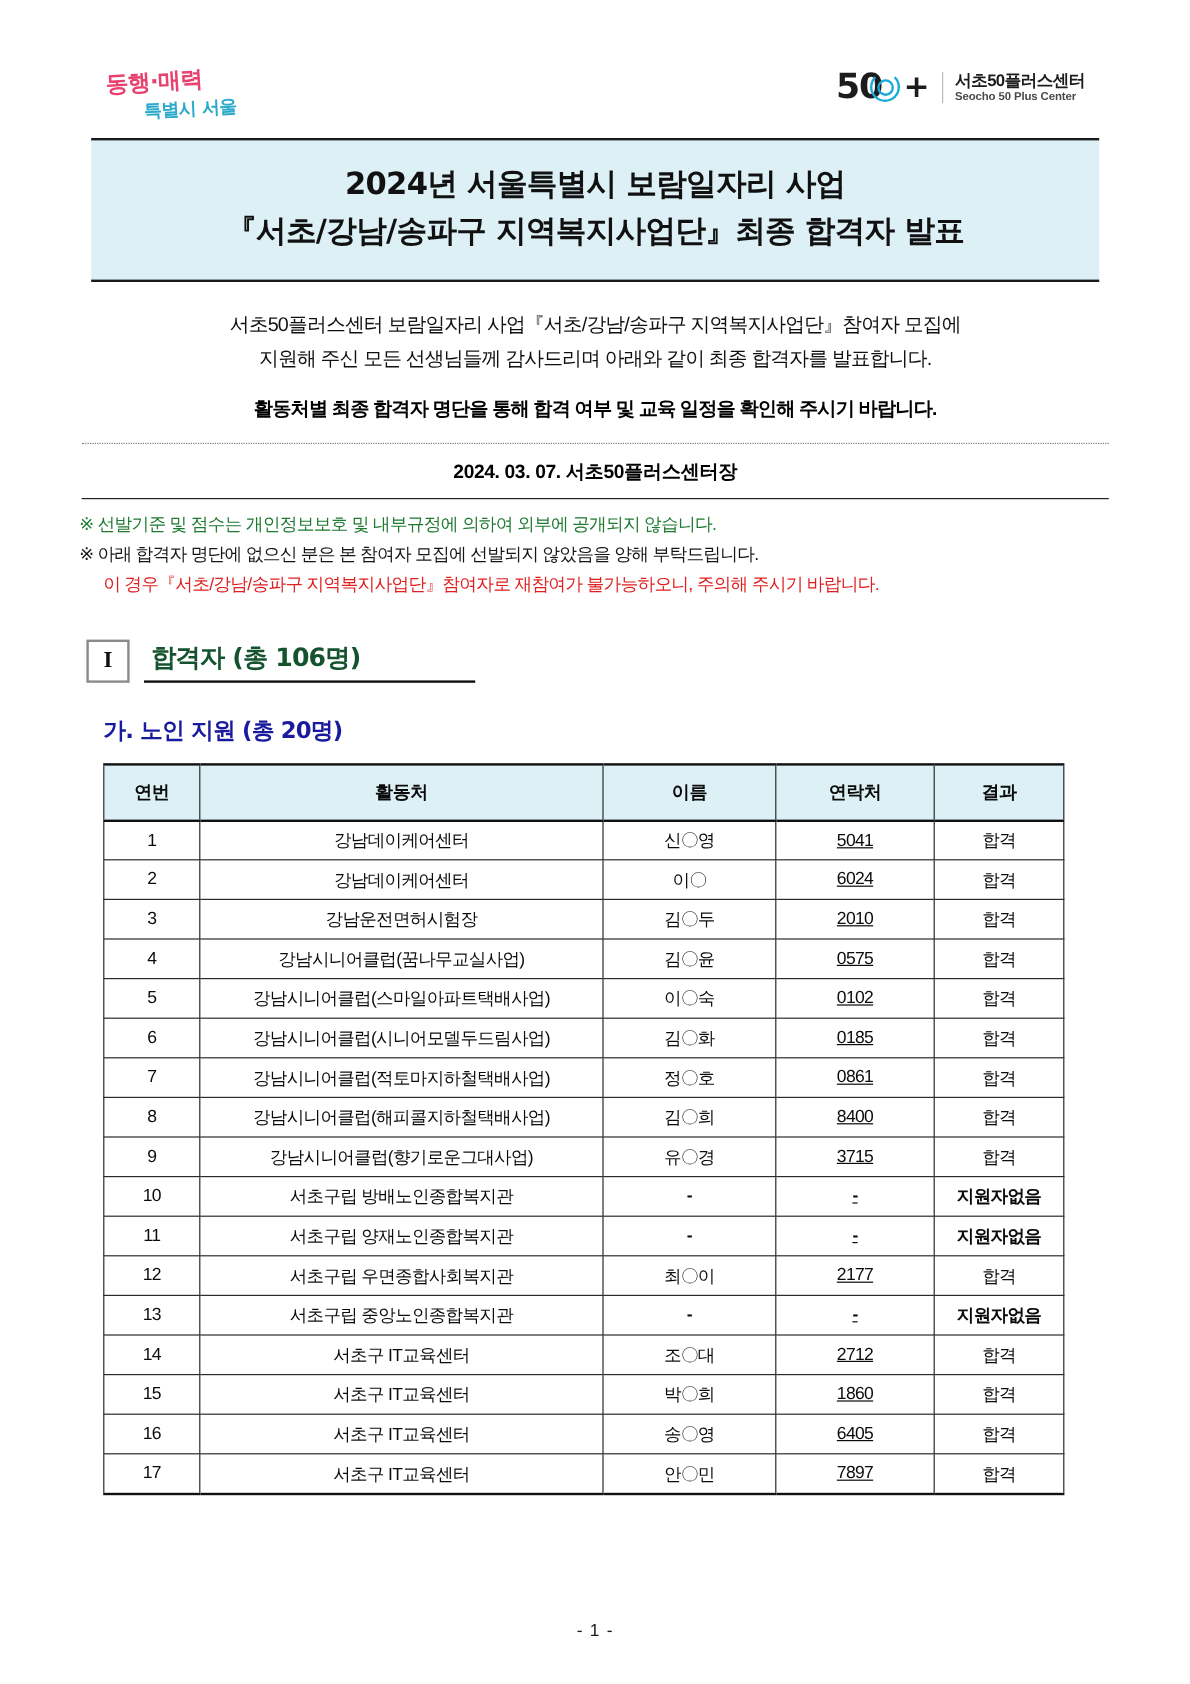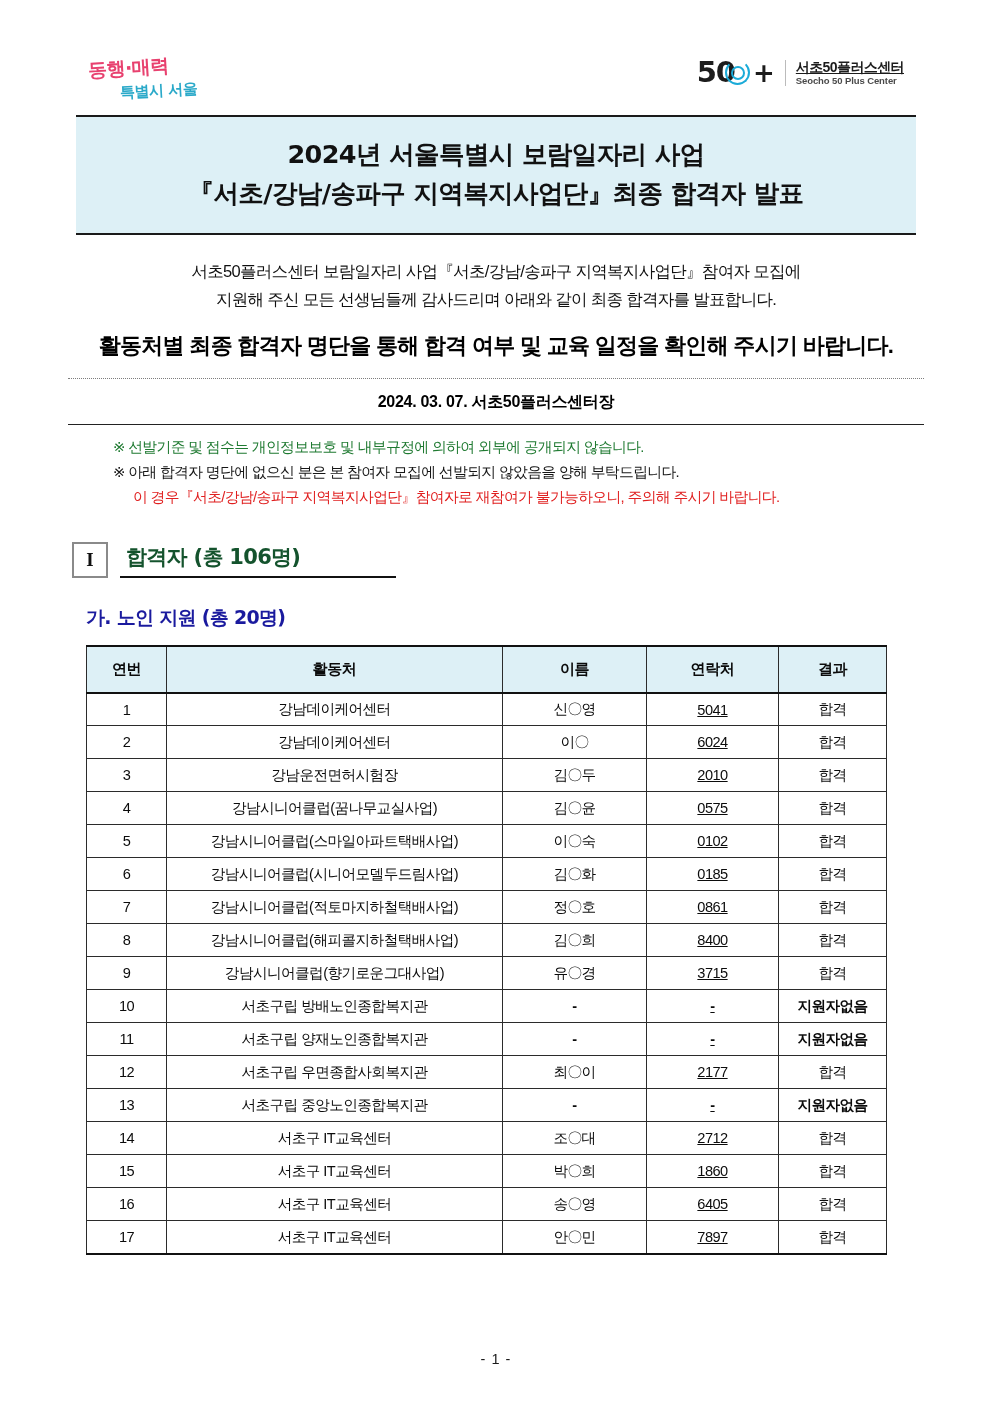--- a/index.html
+++ b/index.html
@@ -113,21 +113,20 @@
     height: 26px;
     background: #bbbbbb;
   }
   .logo-text .lt-ko {
     font-size: 14px;
     font-weight: 700;
     color: #1c1c1c;
     letter-spacing: -0.6px;
     display: block;
     line-height: 1.15;
-    text-decoration: underline;
   }
   .logo-text .lt-en {
     font-size: 9.5px;
     font-weight: 700;
     color: #4a4a4a;
     letter-spacing: -0.1px;
     display: block;
     line-height: 1.25;
   }
 
@@ -157,21 +156,21 @@
   }
   .intro-line {
     font-size: 16.5px;
     color: #101010;
     letter-spacing: -0.7px;
     line-height: 1.72;
     white-space: nowrap;
   }
   .intro-strong {
     margin-top: 18px;
-    font-size: 22px;
+    font-size: 16px;
     font-weight: 700;
     color: #000000;
     letter-spacing: -0.7px;
     white-space: nowrap;
   }
 
   .date-rule-top {
     margin: 17px 68px 0 68px;
     border-top: 1px dotted #7d7d7d;
   }
@@ -190,21 +189,20 @@
 
   
   .notes {
     margin: 10px 66px 0 66px;
   }
   .note {
     font-size: 14.8px;
     letter-spacing: -0.65px;
     line-height: 1.68;
     white-space: nowrap;
-    margin-left: 47px;
   }
   .note.green { color: #1f7a31; }
   .note.black { color: #151515; }
   .note.red   { color: #e02020; }
   .note-cont  { padding-left: 20px; }
 
   
   .section {
     margin: 32px 0 0 72px;
     display: flex;

